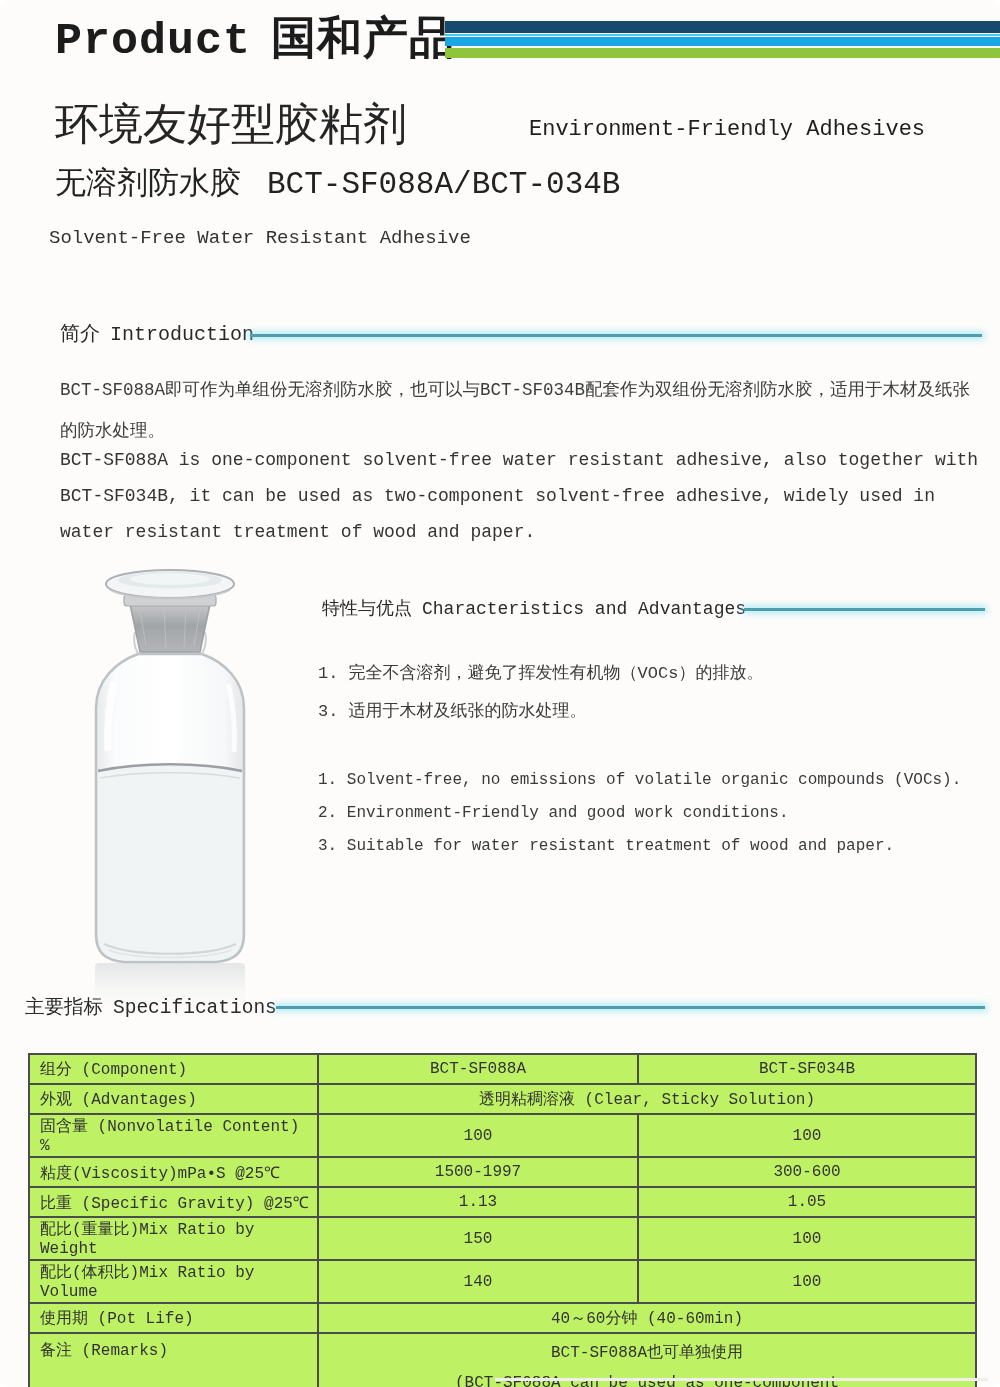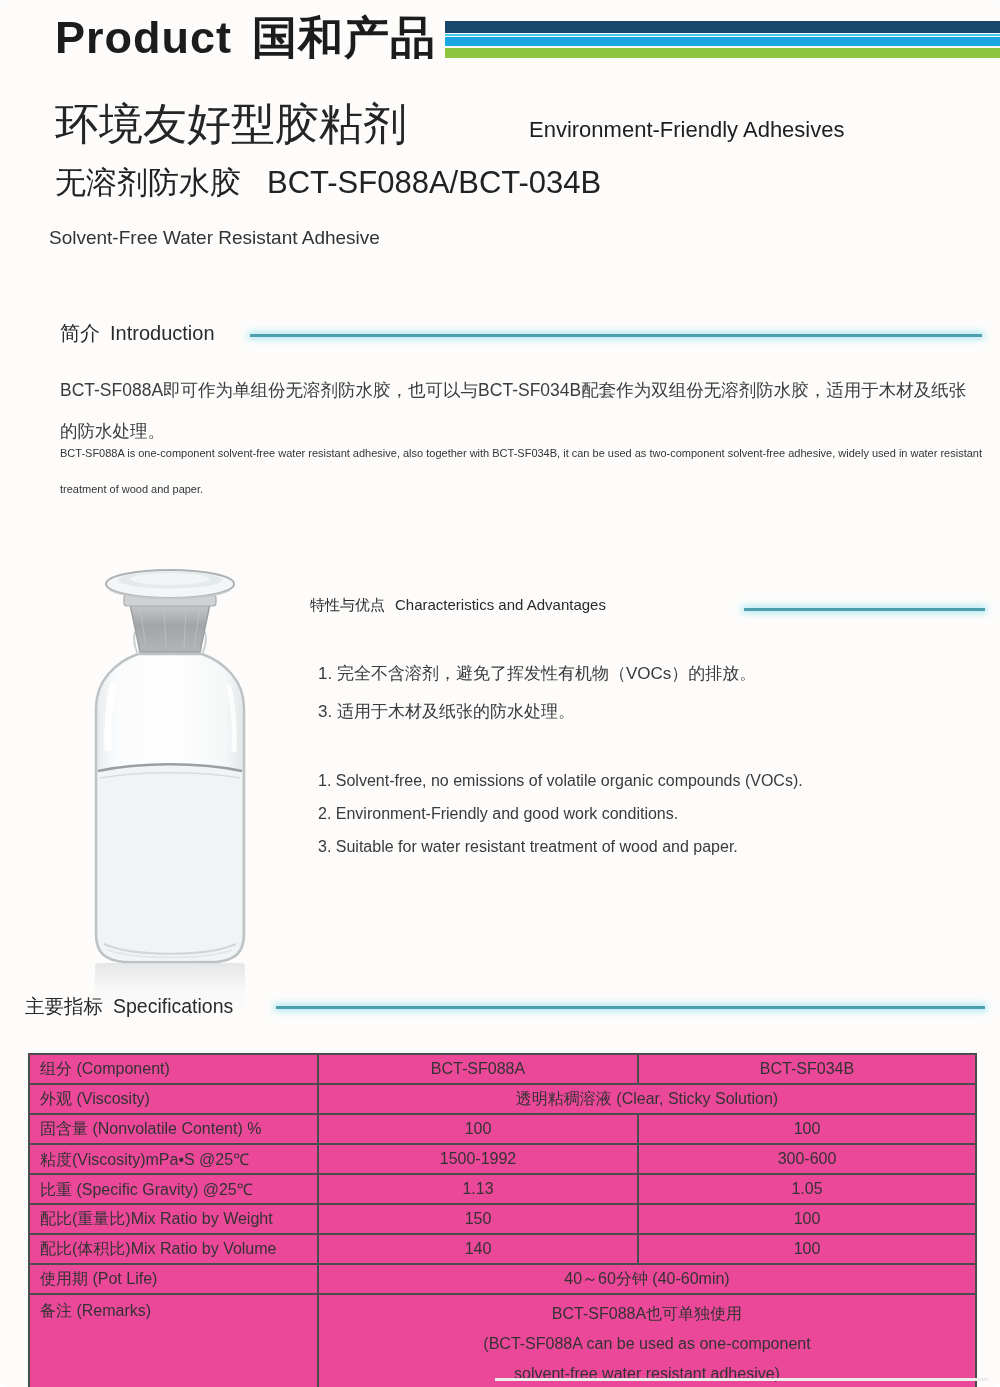--- a/index.html
+++ b/index.html
@@ -1,21 +1,21 @@
 <!DOCTYPE html>
 <html><head>
 <meta charset="utf-8">
 <style>
   html,body{margin:0;padding:0;background:#ffffff;}
   .page{
     position:relative;
     width:1000px;height:1387px;
     background:#fdfcfb;
     overflow:hidden;
-    font-family:Liberation Sans, sans-serif;
+    font-family:Liberation Mono, monospace;
     color:#2b2b2b;
     border-radius:7px;
   }
   
   .page-title{
     position:absolute;left:55px;top:8px;margin:0;
     font-size:45px;font-weight:bold;color:#1c1c1c;letter-spacing:1px;
     white-space:nowrap;
   }
   .page-title .cn{margin-left:20px;}
@@ -33,27 +33,27 @@
   .en-product{position:absolute;left:49px;top:227px;font-size:19px;color:#333;white-space:nowrap;}
   
   .section-heading{position:absolute;font-size:20px;color:#2a2a2a;font-weight:500;white-space:nowrap;}
   .section-heading .en{margin-left:10px;}
   .section-line{
     position:absolute;height:3px;background:#4d9fae;
     box-shadow:0 0 7px 2px rgba(125,219,236,.65);
   }
   .intro-heading{left:60px;top:320px;}
   .intro-line{left:250px;right:18px;top:334px;}
-  .char-heading{left:310px;top:596px;font-size:15px;}
+  .char-heading{left:322px;top:596px;font-size:18px;}
   .char-line{left:744px;right:15px;top:608px;}
   .spec-heading{left:25px;top:993px;font-size:19.5px;}
   .spec-line{left:276px;right:15px;top:1006px;}
   
   .intro-cn{position:absolute;left:60px;top:352px;width:912px;font-size:17.5px;line-height:41px;color:#3c3c3c;}
-  .intro-en{position:absolute;left:60px;top:424px;width:930px;font-size:11px;line-height:36px;color:#343434;}
+  .intro-en{position:absolute;left:60px;top:424px;width:930px;font-size:18px;line-height:36px;color:#343434;}
   
   .char-list{position:absolute;left:318px;margin:0;padding:0;list-style:none;color:#3a3a3a;}
   .char-list-cn{top:655px;font-size:17px;}
   .char-list-cn li{line-height:37.5px;}
   .char-list-en{top:764px;font-size:16px;}
   .char-list-en li{line-height:33px;}
   
   .bottle-wrap{position:absolute;left:88px;top:566px;width:164px;height:404px;}
   .bottle-reflection{
     position:absolute;left:95px;top:963px;width:150px;height:48px;
@@ -61,21 +61,21 @@
     border-radius:4px;
   }
   
   .spec-table{
     position:absolute;left:28px;top:1053px;width:947px;
     border-collapse:collapse;table-layout:fixed;
     font-size:16px;color:#333;
   }
   .spec-table td{
     border:2px solid #4c4c4c;height:26px;padding:1px 4px;
-    text-align:center;vertical-align:middle;background:#ec4899;
+    text-align:center;vertical-align:middle;background:#bef264;
   }
   .spec-table td.lbl{text-align:left;padding-left:10px;}
   .spec-table tr.remarks td{height:90px;}
   .spec-table tr.remarks .line{line-height:30px;text-align:center;}
   .bottom-smudge{position:absolute;left:495px;right:12px;top:1378px;height:3px;background:#efeded;}
 </style>
 </head>
 <body>
 
 <div class="page">
@@ -167,31 +167,31 @@
         <col style="width:320px">
         <col style="width:338px">
       </colgroup>
     <tbody>
       <tr>
         <td class="lbl">组分 (Component)</td>
         <td>BCT-SF088A</td>
         <td>BCT-SF034B</td>
       </tr>
       <tr>
-        <td class="lbl">外观 (Viscosity)</td>
+        <td class="lbl">外观 (Advantages)</td>
         <td colspan="2">透明粘稠溶液 (Clear, Sticky Solution)</td>
       </tr>
       <tr>
         <td class="lbl">固含量 (Nonvolatile Content) %</td>
         <td>100</td>
         <td>100</td>
       </tr>
       <tr>
         <td class="lbl">粘度(Viscosity)mPa•S @25℃</td>
-        <td>1500-1992</td>
+        <td>1500-1997</td>
         <td>300-600</td>
       </tr>
       <tr>
         <td class="lbl">比重 (Specific Gravity) @25℃</td>
         <td>1.13</td>
         <td>1.05</td>
       </tr>
       <tr>
         <td class="lbl">配比(重量比)Mix Ratio by Weight</td>
         <td>150</td>

